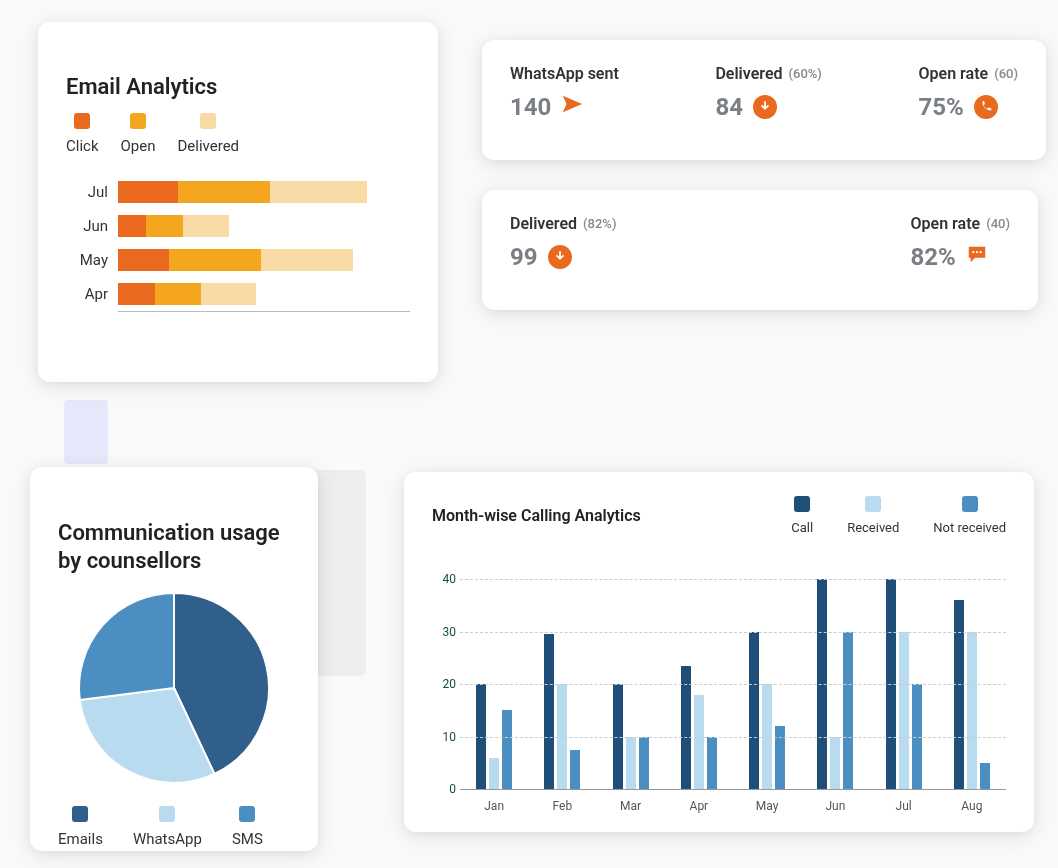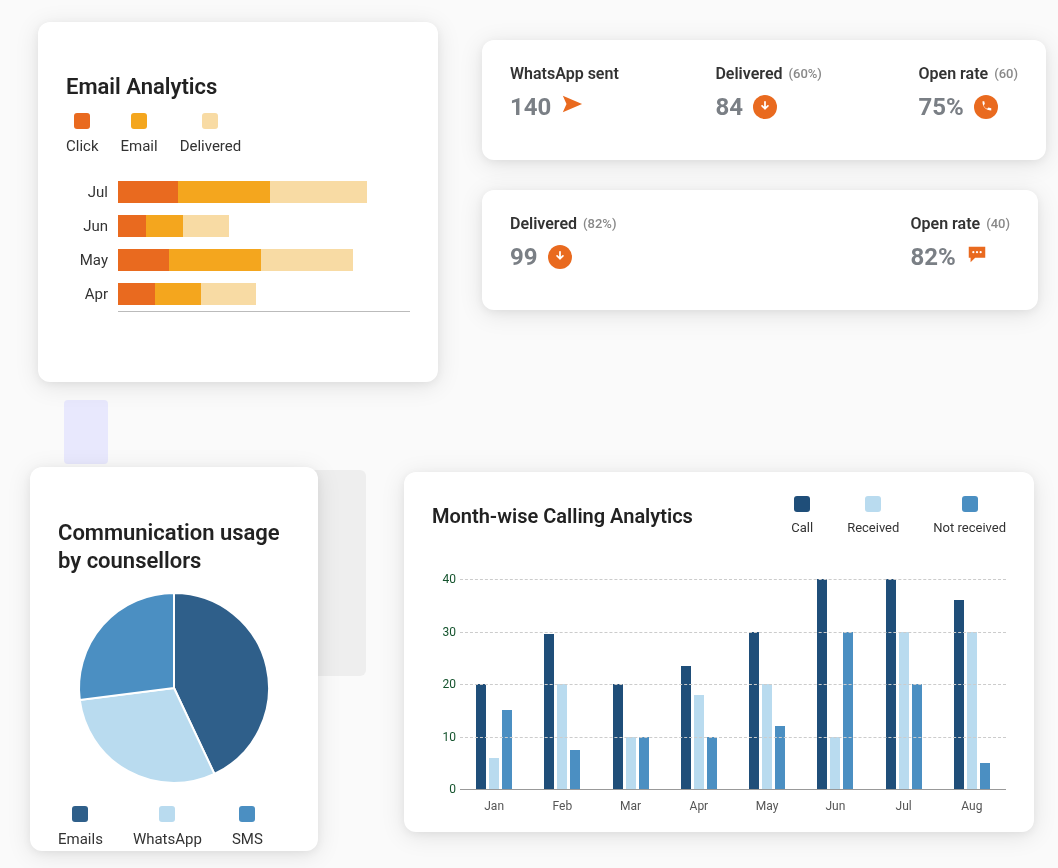--- a/index.html
+++ b/index.html
@@ -11,21 +11,21 @@
     position: relative;
   }
   .card {
     background: #fff;
     border-radius: 12px;
     box-shadow: 0 4px 24px rgba(0,0,0,0.10), 0 2px 8px rgba(0,0,0,0.05);
     padding: 24px 28px;
     position: absolute;
   }
   .title { font-size: 22px; font-weight: 600; color: #222; margin-bottom: 14px; margin-top: 28px; }
-  .title-sm { font-size: 20px; font-weight: 600; color: #222; }
+  .title-sm { font-size: 16px; font-weight: 600; color: #222; }
 
   
   #email-card { top: 22px; left: 38px; width: 400px; height: 360px; }
   .legend-row { display: flex; gap: 22px; margin-bottom: 20px; font-size: 15px; color: #333; }
   .legend-item { display: flex; align-items: center; gap: 8px; flex-direction: column; }
   .sw { width: 16px; height: 16px; border-radius: 3px; }
   .hbar-row { display: flex; align-items: center; height: 34px; }
   .hbar-label { width: 52px; text-align: right; padding-right: 10px; font-size: 15px; color: #333; }
   .hbar-track { position: relative; flex: 1; height: 22px; }
   .seg { position: absolute; top: 0; height: 22px; }
@@ -71,21 +71,21 @@
 
 <div id="email-card" class="card">
   <div class="title">Email Analytics</div>
   <div class="legend-row">
     <div class="legend-item">
       <span class="sw" id="sw-click" style="background: rgb(233, 106, 31);"></span>
       <span>Click</span>
     </div>
     <div class="legend-item">
       <span class="sw" id="sw-open" style="background: rgb(244, 166, 30);"></span>
-      <span>Email</span>
+      <span>Open</span>
     </div>
     <div class="legend-item">
       <span class="sw" id="sw-delivered" style="background: rgb(248, 219, 164);"></span>
       <span>Delivered</span>
     </div>
   </div>
   <div id="hbar-area">
       <div class="hbar-row">
         <div class="hbar-label">Jul</div>
         <div class="hbar-track">

